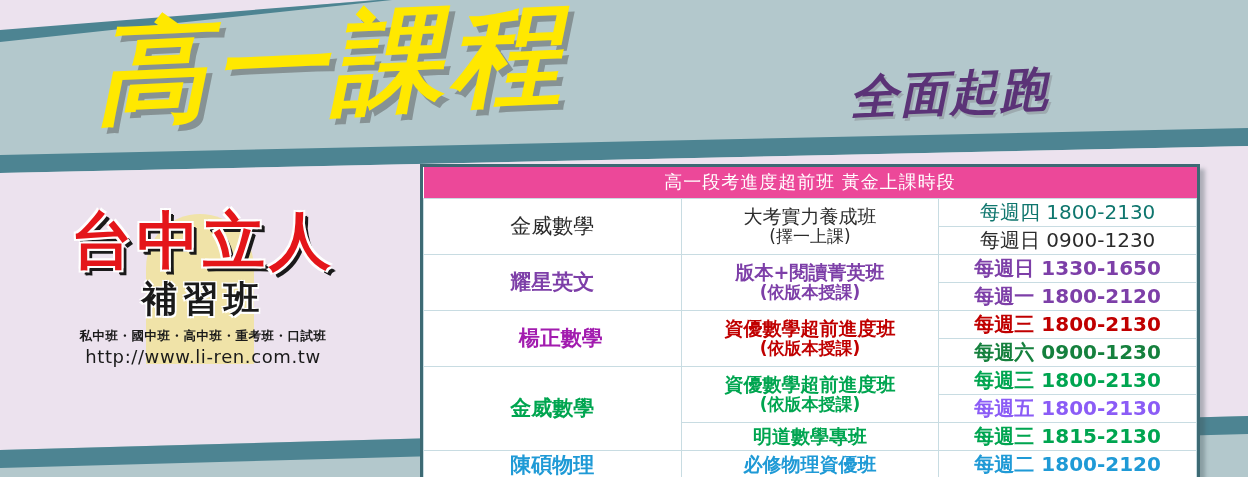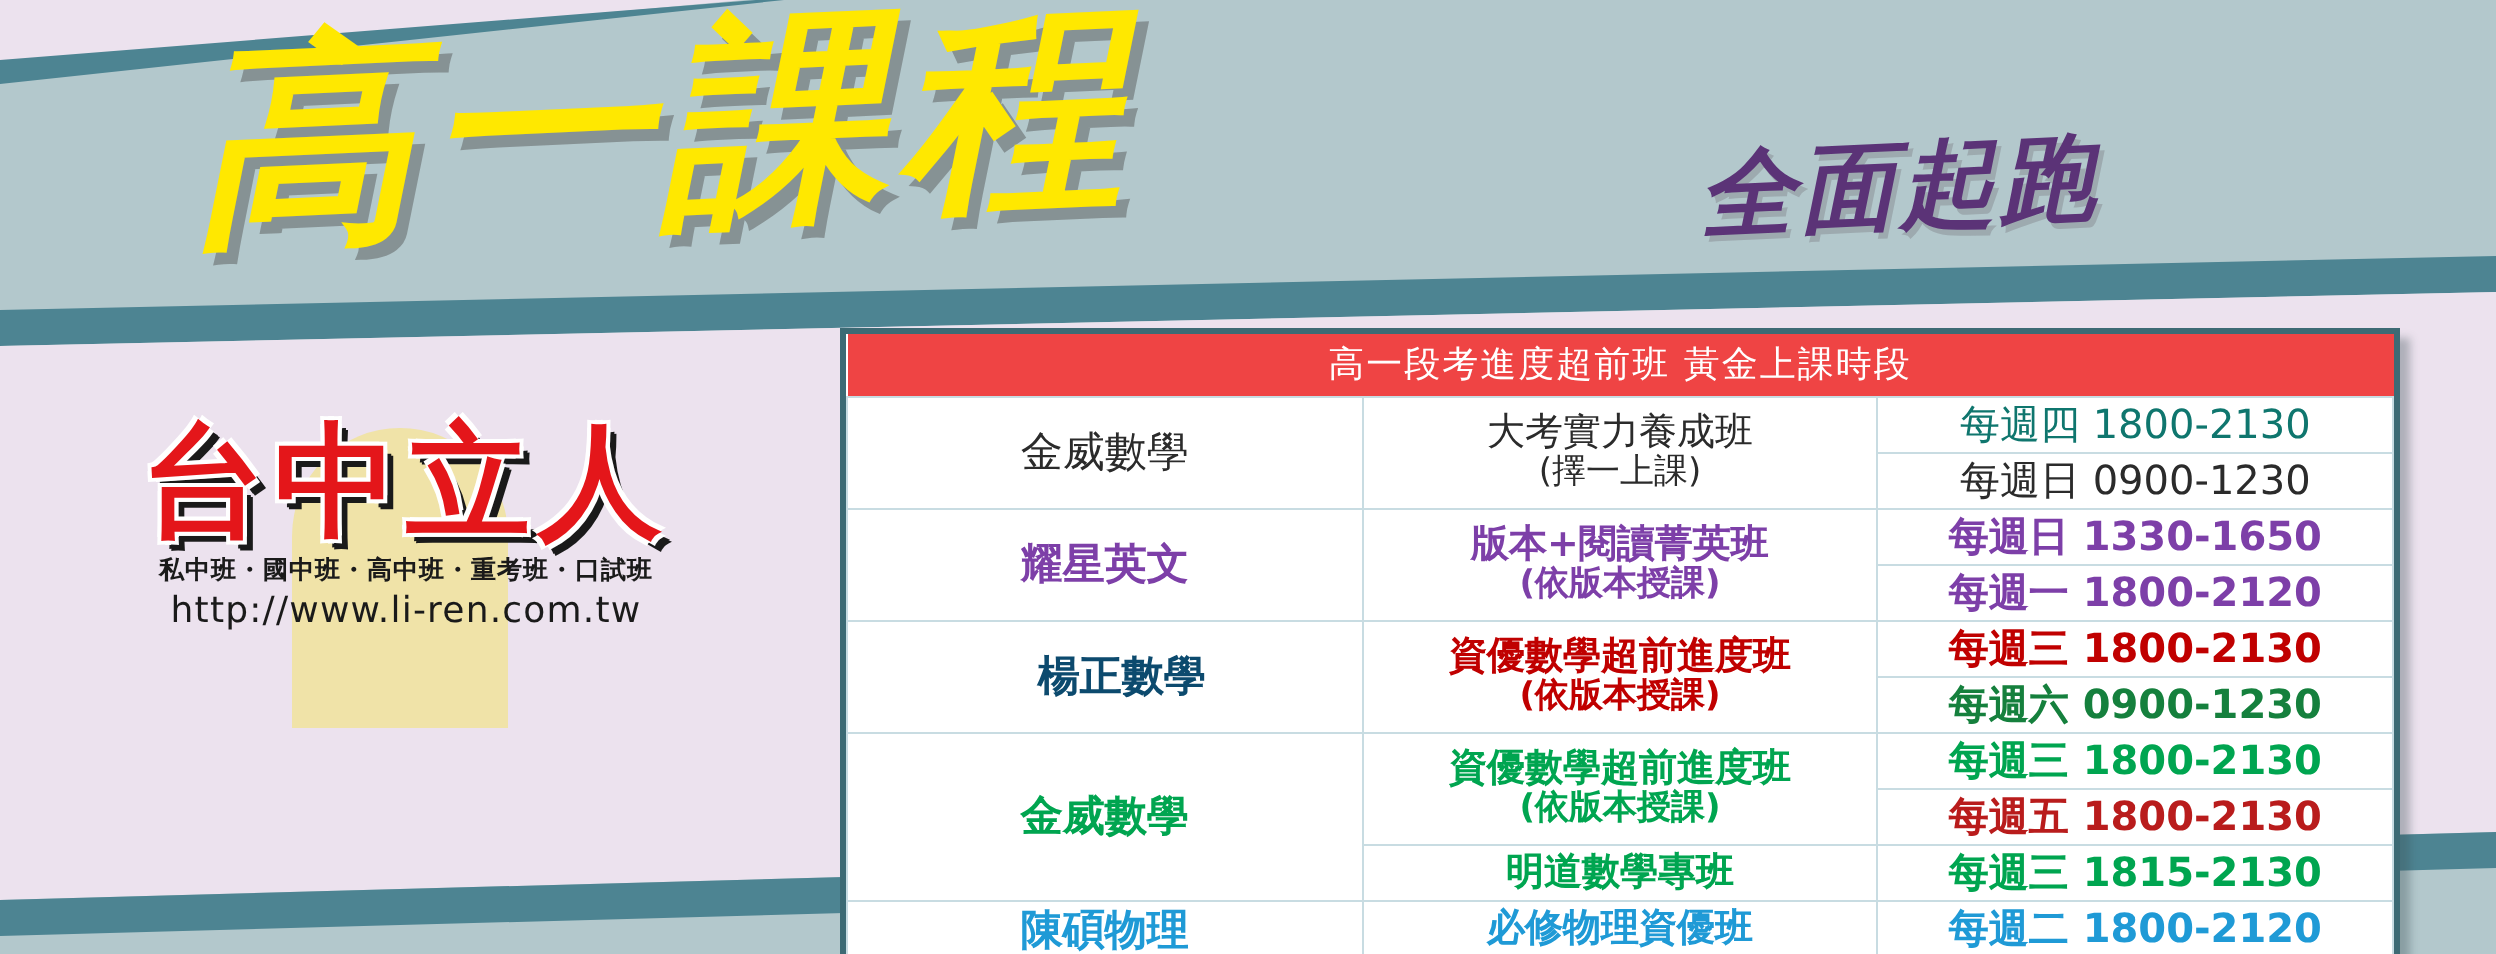--- a/index.html
+++ b/index.html
@@ -152,21 +152,21 @@
     border: 3px solid #3d6a74;
     background: #ffffff;
     box-shadow: 5px 5px 4px rgba(60,80,85,0.35);
   }
   table.schedule {
     width: 100%;
     border-collapse: collapse;
     table-layout: fixed;
   }
   table.schedule th.sched-header {
-    background: #ef4444;
+    background: #ec4899;
     color: #ffffff;
     font-size: 18px;
     font-weight: normal;
     letter-spacing: 1px;
     height: 31px;
     text-align: center;
     font-family: "DejaVu Sans", "Liberation Sans", sans-serif;
   }
   table.schedule td {
     border: 1px solid #c8dce2;
@@ -197,20 +197,21 @@
     </svg>
   </div>
 
 
   <div class="main-title">高一課程</div>
   <div class="sub-title">全面起跑</div>
 
   <div class="logo">
     <div class="logo-glow"></div>
     <div class="logo-main">台中立人</div>
+    <div class="logo-second">補習班</div>
     <div class="logo-classes">私中班・國中班・高中班・重考班・口試班</div>
     <div class="logo-url">http://www.li-ren.com.tw</div>
   </div>
 
   <div class="schedule-wrap">
     <table class="schedule">
       <thead>
         <tr>
           <th class="sched-header" colspan="3">高一段考進度超前班  黃金上課時段</th>
         </tr>
@@ -226,34 +227,34 @@
           </tr>
           <tr>
             <td class="col-teacher bold" rowspan="2" style="color: rgb(125, 63, 168);">耀星英文</td>
             <td class="col-course bold" rowspan="2" style="color: rgb(125, 63, 168);">版本+閱讀菁英班<span class="course-sub">(依版本授課)</span></td>
             <td class="col-time bold" style="color: rgb(125, 63, 168);">每週日 1330-1650</td>
           </tr>
           <tr>
             <td class="col-time bold" style="color: rgb(125, 63, 168);">每週一 1800-2120</td>
           </tr>
           <tr>
-            <td class="col-teacher bold" rowspan="2" style="color: #0c4a6e; padding-left: 17px;">楊正數學</td>
+            <td class="col-teacher bold" rowspan="2" style="color: #a21caf; padding-left: 17px;">楊正數學</td>
             <td class="col-course bold" rowspan="2" style="color: rgb(192, 0, 0);">資優數學超前進度班<span class="course-sub">(依版本授課)</span></td>
             <td class="col-time bold" style="color: rgb(192, 0, 0);">每週三 1800-2130</td>
           </tr>
           <tr>
             <td class="col-time bold" style="color: #15803d;">每週六 0900-1230</td>
           </tr>
           <tr>
             <td class="col-teacher bold" rowspan="3" style="color: rgb(0, 165, 80);">金威數學</td>
             <td class="col-course bold" rowspan="2" style="color: rgb(0, 165, 80);">資優數學超前進度班<span class="course-sub">(依版本授課)</span></td>
             <td class="col-time bold" style="color: rgb(0, 165, 80);">每週三 1800-2130</td>
           </tr>
           <tr>
-            <td class="col-time bold" style="color: #b91c1c; text-align: center;">每週五 1800-2130</td>
+            <td class="col-time bold" style="color: #8b5cf6; text-align: center;">每週五 1800-2130</td>
           </tr>
           <tr>
             <td class="col-course bold" rowspan="1" style="color: rgb(0, 165, 80);">明道數學專班</td>
             <td class="col-time bold" style="color: rgb(0, 165, 80);">每週三 1815-2130</td>
           </tr>
           <tr>
             <td class="col-teacher bold" rowspan="1" style="color: rgb(31, 154, 214);">陳碩物理</td>
             <td class="col-course bold" rowspan="1" style="color: rgb(31, 154, 214);">必修物理資優班</td>
             <td class="col-time bold" style="color: rgb(31, 154, 214);">每週二 1800-2120</td>
           </tr>

